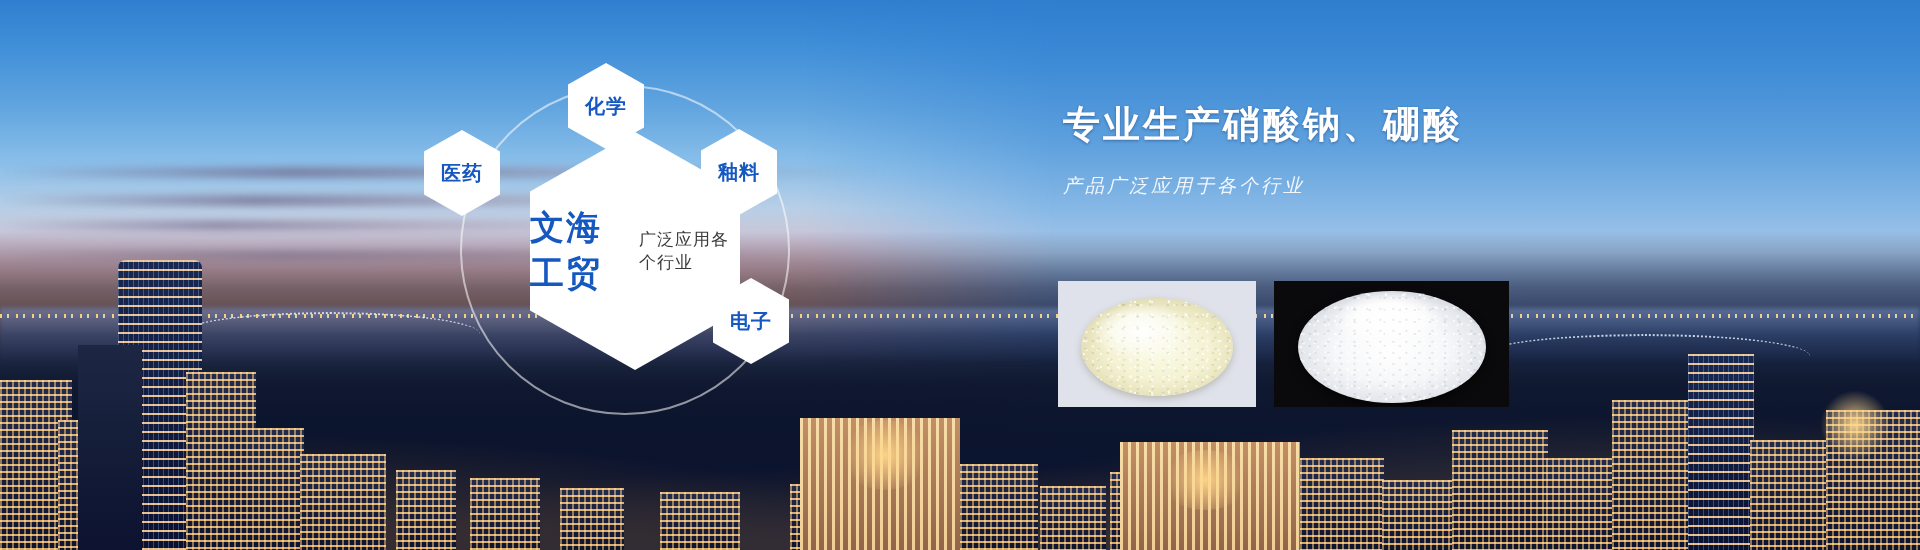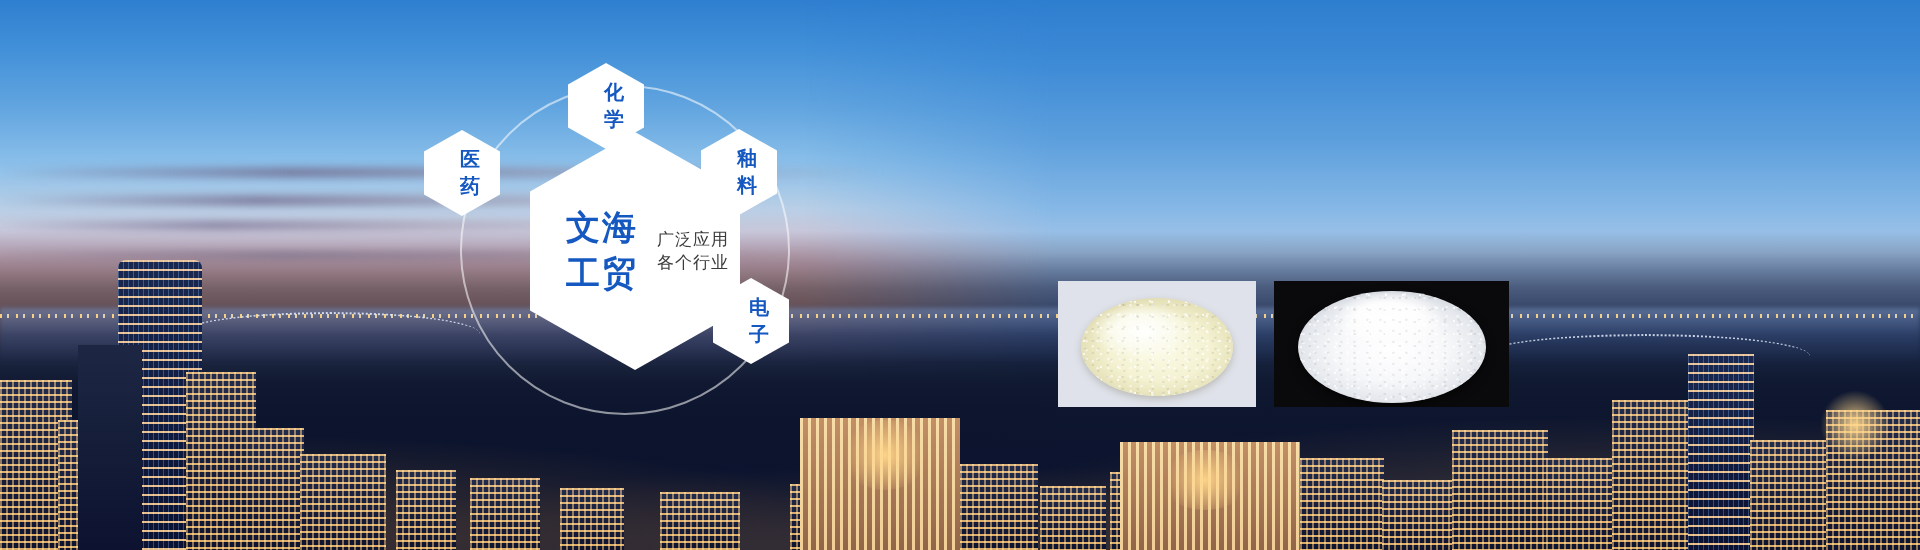--- a/index.html
+++ b/index.html
@@ -128,21 +128,21 @@
   .hexwrap { position:absolute; left:420px; top:20px; width:600px; height:520px; }
   .ring {
     position:absolute; left:40px; top:65px; width:330px; height:330px;
     border:2px solid rgba(255,255,255,.55); border-radius:50%;
   }
   .hex {
     position:absolute;
     -webkit-clip-path:polygon(50% 0%,100% 25%,100% 75%,50% 100%,0% 75%,0% 25%);
             clip-path:polygon(50% 0%,100% 25%,100% 75%,50% 100%,0% 75%,0% 25%);
     background:#ffffff;
-    display:flex; align-items:center; justify-content:center;padding-left:36px;
+    display:flex; align-items:center; justify-content:center;
   }
   .hex-label {
     color:#1558c0; font-weight:bold; letter-spacing:1px;
     font-family:"DejaVu Sans","Liberation Sans",sans-serif;
   }
   .hex-sm { width:76px; height:86px; }
   .hex-sm .hex-label { font-size:20px; }
   .hex-center {
     width:210px; height:238px; left:110px; top:112px;
     flex-direction:row; gap:8px;
@@ -277,20 +277,22 @@
     </div>
     <div class="hex hex-sm" style="left:293px;top:258px;">
       <span class="hex-label">电子</span>
     </div>
     <div class="hex hex-sm" style="left:4px;top:110px;">
       <span class="hex-label">医药</span>
     </div>
   </div>
 
   <div class="copy">
+    <div class="headline">专业生产硝酸钠、硼酸</div>
+    <div class="tagline">产品广泛应用于各个行业</div>
   </div>
 
   <div class="photo photo-a">
     <div class="pile pile-a">
       <div class="grain"></div>
     </div>
   </div>
   <div class="photo photo-b">
     <div class="pile pile-b">
       <div class="grain"></div>

